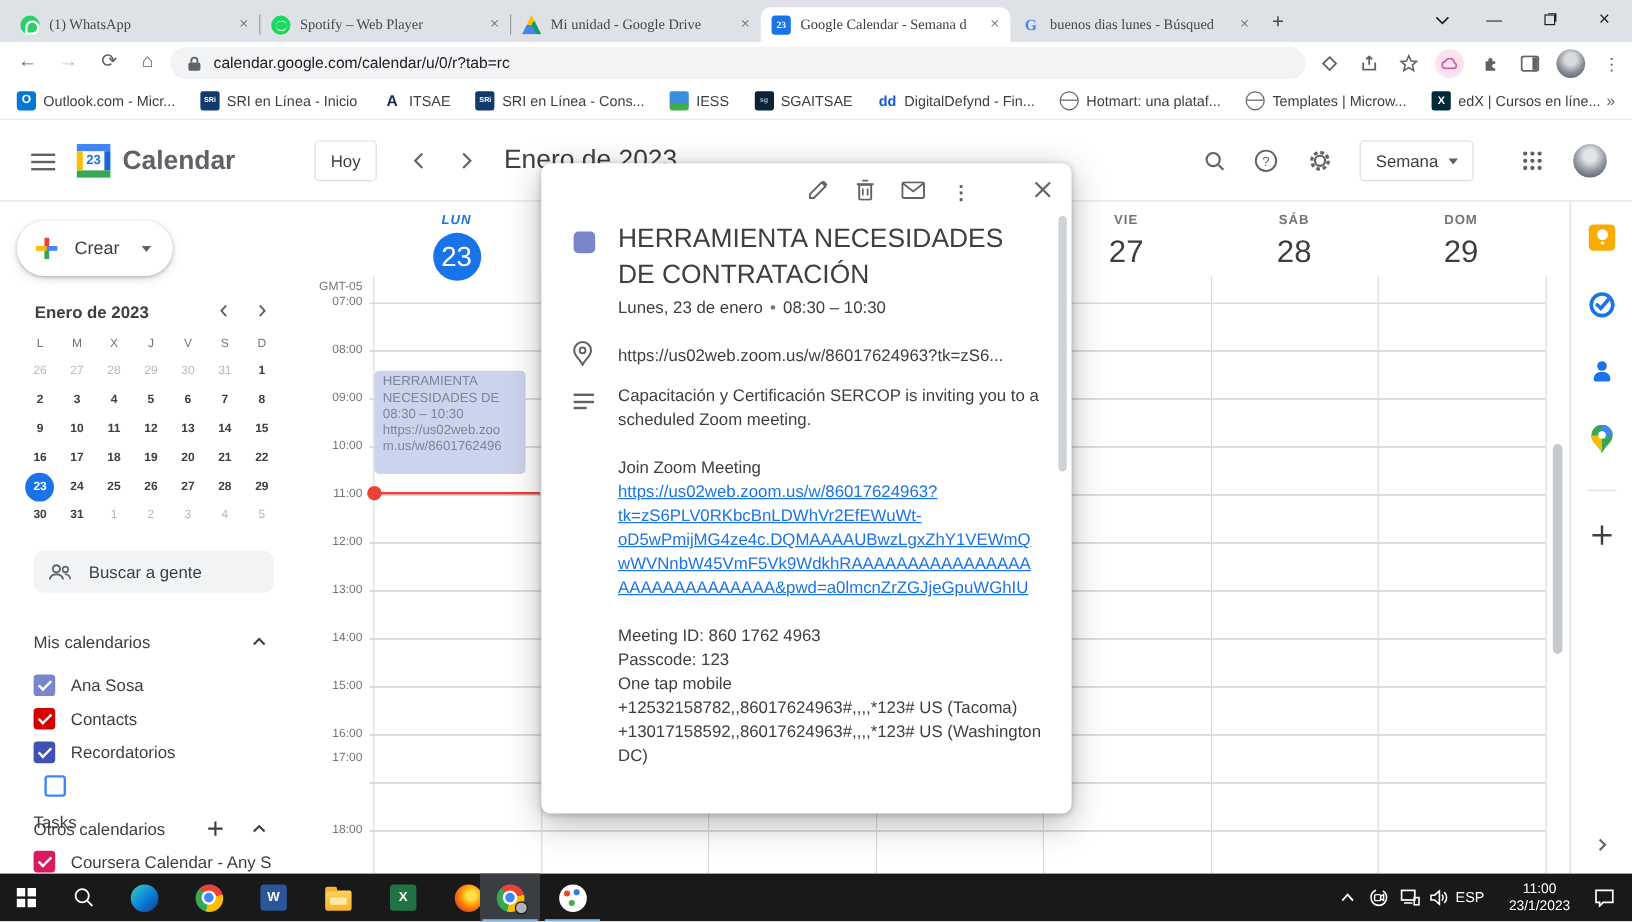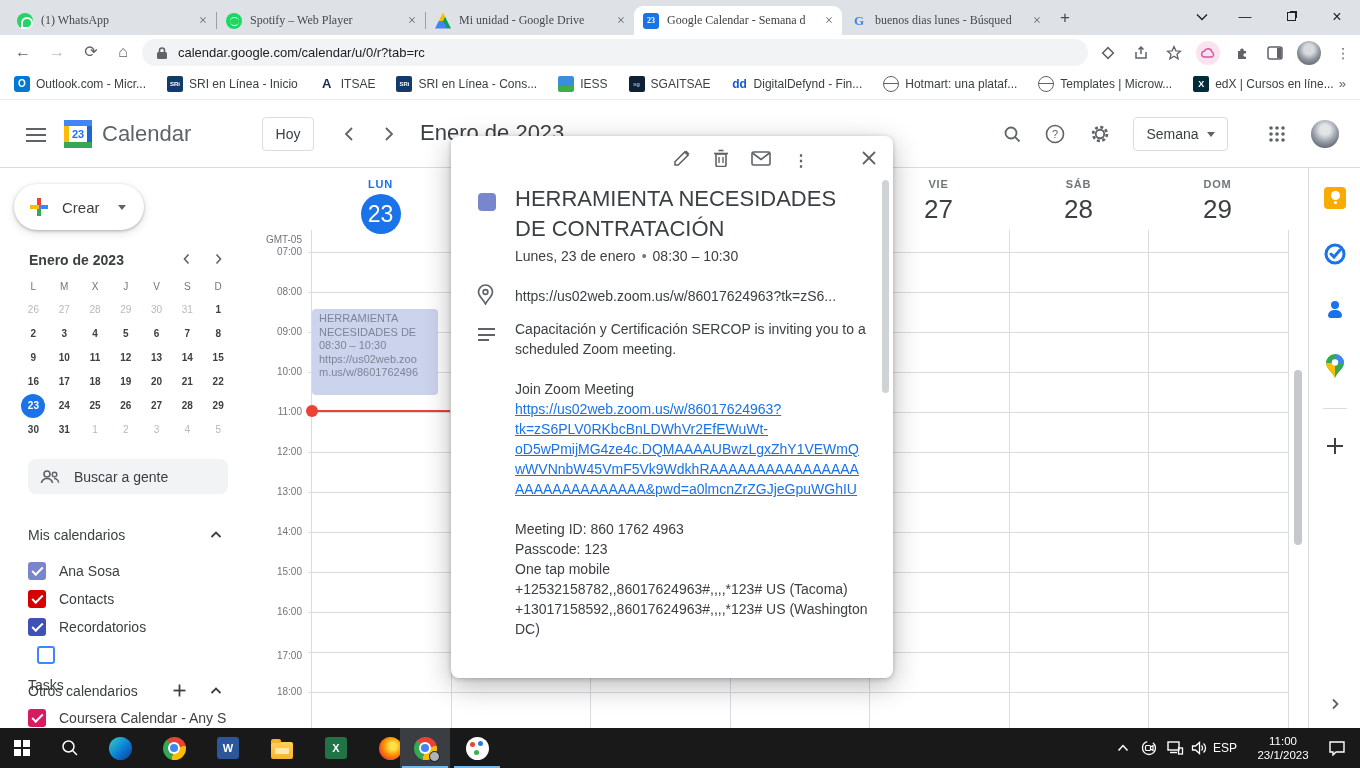--- a/index.html
+++ b/index.html
@@ -64,21 +64,21 @@
   
   .gheader { position:absolute; top:100px; left:0; width:100%; height:68px; background:#fff; border-bottom:1px solid #dadce0; }
   .hamburger { position:absolute; left:26px; top:24px; width:20px; height:20px; }
   .hamburger i { display:block; height:2px; background:#5f6368; margin:4px 0; }
   .glogo { position:absolute; left:64px; top:20px; width:28px; height:28px; background:#fff; }
   .glogo .bt { position:absolute; left:0; top:0; width:28px; height:6px; background:#4285f4; }
   .glogo .bb { position:absolute; left:0; bottom:0; width:28px; height:6px; background:#34a853; }
   .glogo .bl { position:absolute; left:0; top:6px; width:5px; height:16px; background:#fbbc04; }
   .glogo .br { position:absolute; right:0; top:6px; width:5px; height:16px; background:#1967d2; }
   .glogo .num { position:absolute; left:5px; right:5px; top:6px; bottom:6px; display:flex; align-items:center; justify-content:center; font-size:11px; font-weight:bold; color:#1a73e8; }
-  .gc-name { position:absolute; left:102px; top:21px; font-size:22px; color:#5f6368; }
+  .gc-name { position:absolute; left:102px; top:21px; font-size:22px; color:#5f6368;font-weight:bold; }
   .todaybtn { position:absolute; left:262px; top:17px; width:52px; height:34px; border:1px solid #dadce0; border-radius:4px; font-size:14px; color:#3c4043; display:flex; align-items:center; justify-content:center; background:#fff; }
   .navchev { position:absolute; top:24px; width:20px; height:20px; }
   .gtitle { position:absolute; left:420px; top:20px; font-size:22px; color:#3c4043; }
   .hic { position:absolute; top:22px; width:24px; height:24px; display:flex; align-items:center; justify-content:center; }
   .viewsel { position:absolute; left:1133px; top:17px; width:95px; height:34px; border:1px solid #dadce0; border-radius:4px; display:flex; align-items:center; justify-content:center; gap:8px; font-size:14px; color:#3c4043; background:#fff; }
   .tri-down { width:0; height:0; border-left:4px solid transparent; border-right:4px solid transparent; border-top:5px solid #5f6368; }
   .avatar-lg { position:absolute; left:1311px; top:20px; width:28px; height:28px; border-radius:50%; background:radial-gradient(circle at 50% 35%, #e3e4e8 0 22%, #9299a2 55%, #3f444b 100%); }
 
   
   .sidebar { position:absolute; top:168px; left:0; width:258px; height:560px; background:#fff; }
@@ -98,21 +98,21 @@
   .cb { width:18px; height:18px; border-radius:3px; position:relative; flex:none; }
   .cb.checked::after { content:""; position:absolute; left:3.5px; top:4.5px; width:9px; height:4px; border-left:2px solid #fff; border-bottom:2px solid #fff; transform:rotate(-45deg); }
   .cb.unchecked { background:#fff; border:2px solid #4285f4; }
 
   
   .main { position:absolute; top:168px; left:258px; width:1050px; height:560px; background:#fff; overflow:hidden; }
   .vline { position:absolute; top:62px; bottom:0; width:1px; background:#dadce0; }
   .hlines { position:absolute; left:50px; width:980px; top:84px; height:476px; background:repeating-linear-gradient(to bottom, #dadce0 0, #dadce0 1px, transparent 1px, transparent 40px); }
   .dayhead { position:absolute; top:10px; width:139px; text-align:center; }
   .dh-label { font-size:11px; letter-spacing:.8px; color:#70757a; font-weight:bold; }
-  .dh-label.today { color:#1a73e8; }
+  .dh-label.today { color:#1a73e8;font-style:italic; }
   .dh-num { margin-top:4px; font-size:26px; color:#3c4043; }
   .dh-num.todaycircle { width:40px; height:40px; line-height:40px; margin:4px auto 0; border-radius:50%; background:#1a73e8; color:#fff; font-size:23px; }
   .gmt { position:absolute; left:0; top:66px; width:44px; text-align:right; font-size:10px; color:#70757a; }
   .hour { position:absolute; left:0; width:44px; text-align:right; font-size:10px; color:#70757a; }
   .eventblock { position:absolute; left:54px; top:141px; width:126px; height:86px; background:#ccd3ec; border-radius:4px; padding:3px 4px 0 7px; z-index:2; }
   .eventblock div { font-size:11px; line-height:13.5px; color:#7e8597; white-space:nowrap; overflow:hidden; }
   .nowline { position:absolute; left:53px; top:242px; width:139px; height:2px; background:#ea4335; z-index:3; }
   .nowdot { position:absolute; left:48px; top:237px; width:12px; height:12px; border-radius:50%; background:#ea4335; z-index:3; }
   .gridscroll { position:absolute; left:1036px; top:202px; width:8px; height:175px; border-radius:4px; background:#c5c8cc; z-index:4; }
 
@@ -533,21 +533,21 @@
     <span class="hour" style="top:78px;">07:00</span>
     <span class="hour" style="top:118px;">08:00</span>
     <span class="hour" style="top:158px;">09:00</span>
     <span class="hour" style="top:198px;">10:00</span>
     <span class="hour" style="top:238px;">11:00</span>
     <span class="hour" style="top:278px;">12:00</span>
     <span class="hour" style="top:318px;">13:00</span>
     <span class="hour" style="top:358px;">14:00</span>
     <span class="hour" style="top:398px;">15:00</span>
     <span class="hour" style="top:438px;">16:00</span>
-    <span class="hour" style="top:482px;">17:00</span>
+    <span class="hour" style="top:458px;">17:00</span>
     <span class="hour" style="top:518px;">18:00</span>
 
     <div class="eventblock">
       <div>HERRAMIENTA</div>
       <div>NECESIDADES DE</div>
       <div>08:30 – 10:30</div>
       <div>https://us02web.zoo</div>
       <div>m.us/w/8601762496</div>
     </div>
     <div class="nowline"></div>

